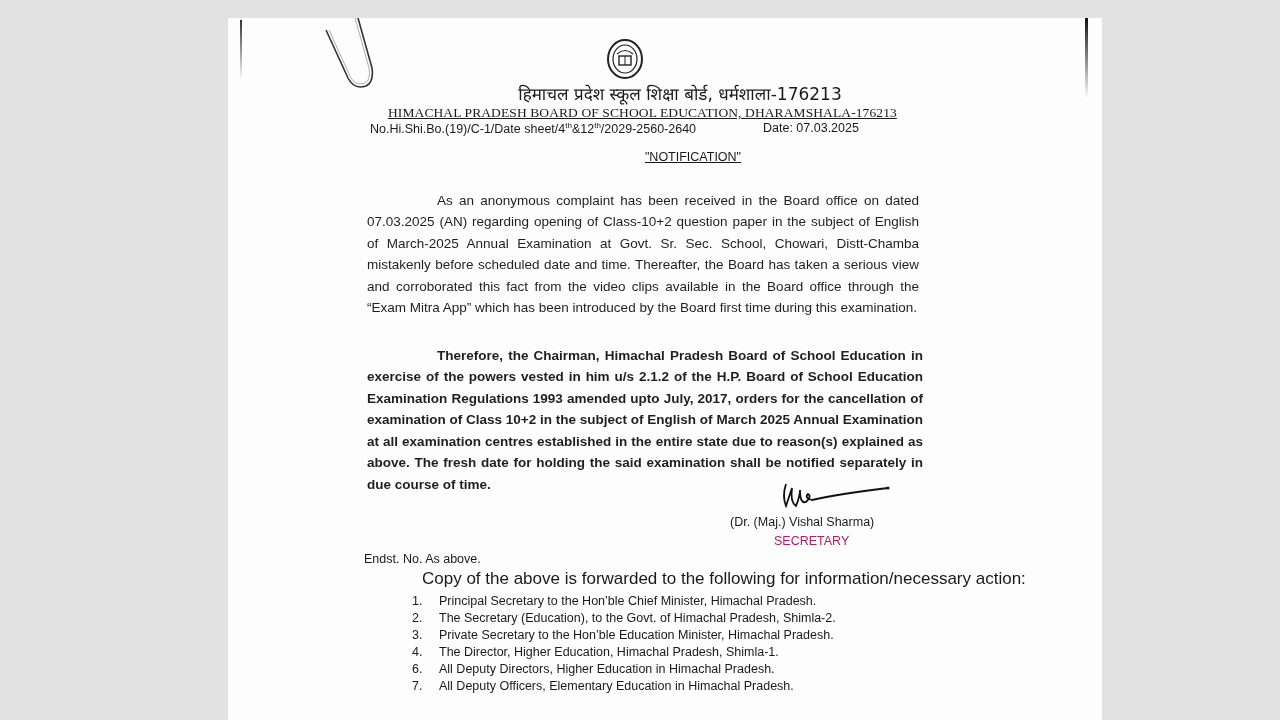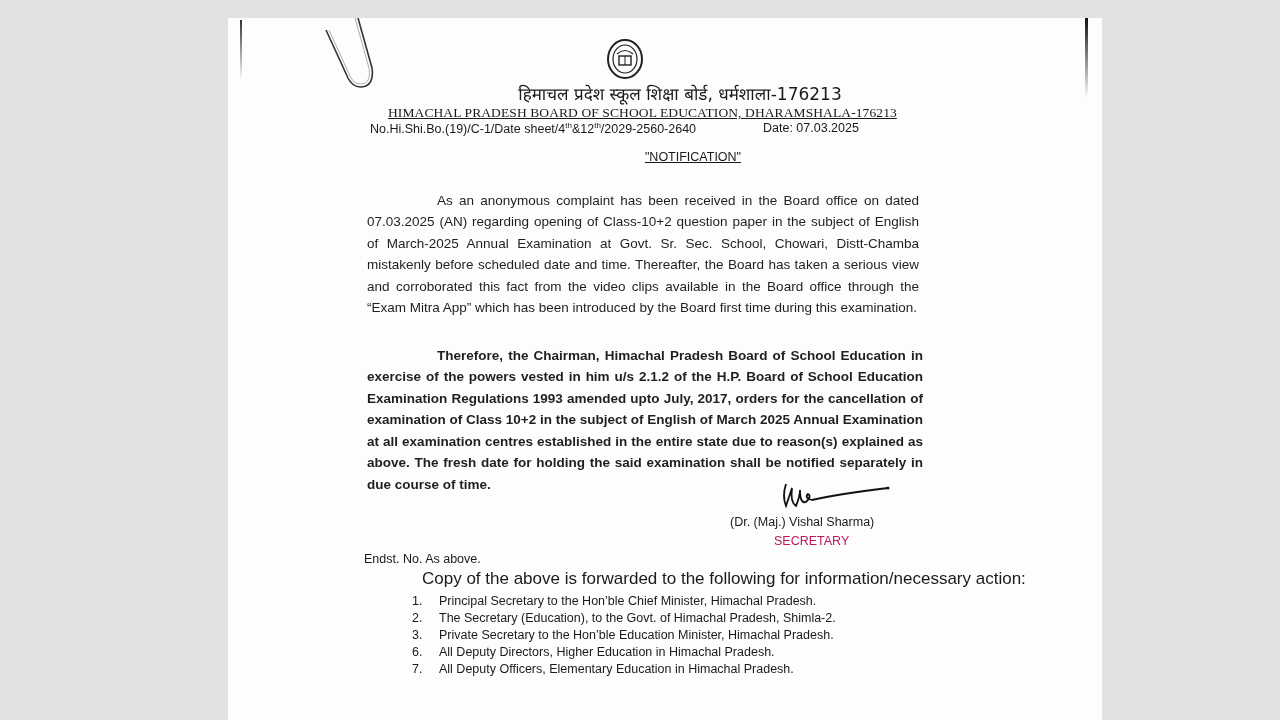--- a/index.html
+++ b/index.html
@@ -113,16 +113,17 @@
   <div class="signer-name">(Dr. (Maj.) Vishal Sharma)</div>
   <div class="signer-title">SECRETARY</div>
 
   <div class="endst">Endst. No. As above.</div>
   <div class="copy-intro">Copy of the above is forwarded to the following for information/necessary action:</div>
 
   <ol class="copy-list">
     <li><span class="num">1.</span><span>Principal Secretary to the Hon’ble Chief Minister, Himachal Pradesh.</span></li>
     <li><span class="num">2.</span><span>The Secretary (Education), to the Govt. of Himachal Pradesh, Shimla-2.</span></li>
     <li><span class="num">3.</span><span>Private Secretary to the Hon’ble Education Minister, Himachal Pradesh.</span></li>
+    <li><span class="num">4.</span><span>The Director, Higher Education, Himachal Pradesh, Shimla-1.</span></li>
     <li><span class="num">6.</span><span>All Deputy Directors, Higher Education in Himachal Pradesh.</span></li>
     <li><span class="num">7.</span><span>All Deputy Officers, Elementary Education in Himachal Pradesh.</span></li>
   </ol>
 </div>
 
 </body></html>

